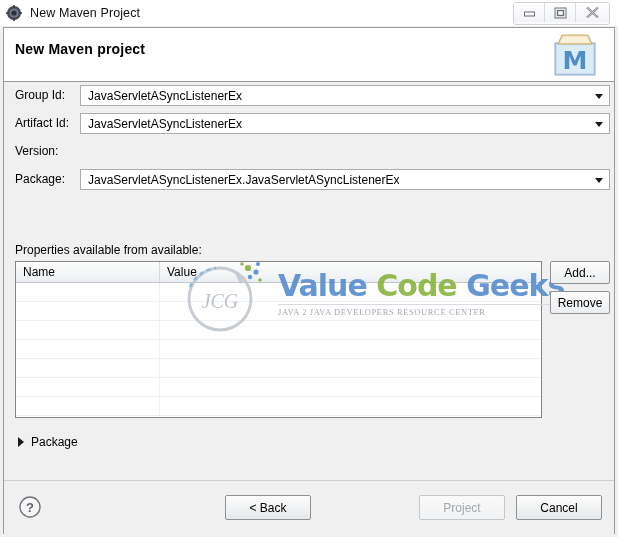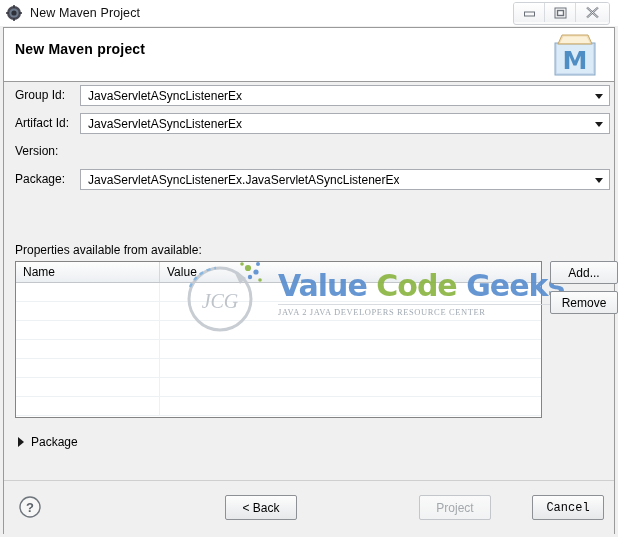--- a/index.html
+++ b/index.html
@@ -210,21 +210,21 @@
     margin-top: 3px;
     white-space: nowrap;
     border-top: 1px solid #d5dade;
     padding-top: 2px;
     width: 280px;
   }
 
   .side-btn {
     position: absolute;
     left: 546px;
-    width: 68px;
+    width: 60px;
     height: 23px;
     background: linear-gradient(#fcfcfc, #eceef0);
     border: 1px solid #8d9196;
     border-radius: 2px;
     font-size: 12px;
     display: flex;
     align-items: center;
     justify-content: center;
     box-sizing: border-box;
   }
@@ -255,21 +255,21 @@
     border-top: 1px solid #cfcfcf;
   }
   #help-icon {
     position: absolute;
     left: 14px; top: 14px;
     width: 24px; height: 24px;
   }
   .bottom-btn {
     position: absolute;
     top: 14px;
-    width: 72px;
+    width: 86px;
     height: 25px;
     border: 1px solid #8d9196;
     border-radius: 2px;
     font-size: 12px;
     display: flex;
     align-items: center;
     justify-content: center;
     background: linear-gradient(#fdfdfd, #e6e8ea);
     color: #000000;
     box-sizing: border-box;
@@ -434,17 +434,17 @@
 
     <div id="buttonbar">
       <div id="help-icon">
         <svg width="24" height="24" viewBox="0 0 24 24">
           <circle cx="12" cy="12" r="10" fill="#f7f7f7" stroke="#6f757c" stroke-width="1.4"></circle>
           <text x="12" y="17" font-family="Liberation Sans, sans-serif" font-size="13" font-weight="bold" fill="#5d636a" text-anchor="middle">?</text>
         </svg>
       </div>
       <div class="bottom-btn" style="left:221px;">&lt; Back</div>
       <div class="bottom-btn disabled" style="left:415px;">Project</div>
-      <div class="bottom-btn" style="left:528px;font-family:Liberation Mono, monospace;">Cancel</div>
+      <div class="bottom-btn" style="left:512px;">Cancel</div>
     </div>
 
   </div>
 </div>
 
 </body></html>

